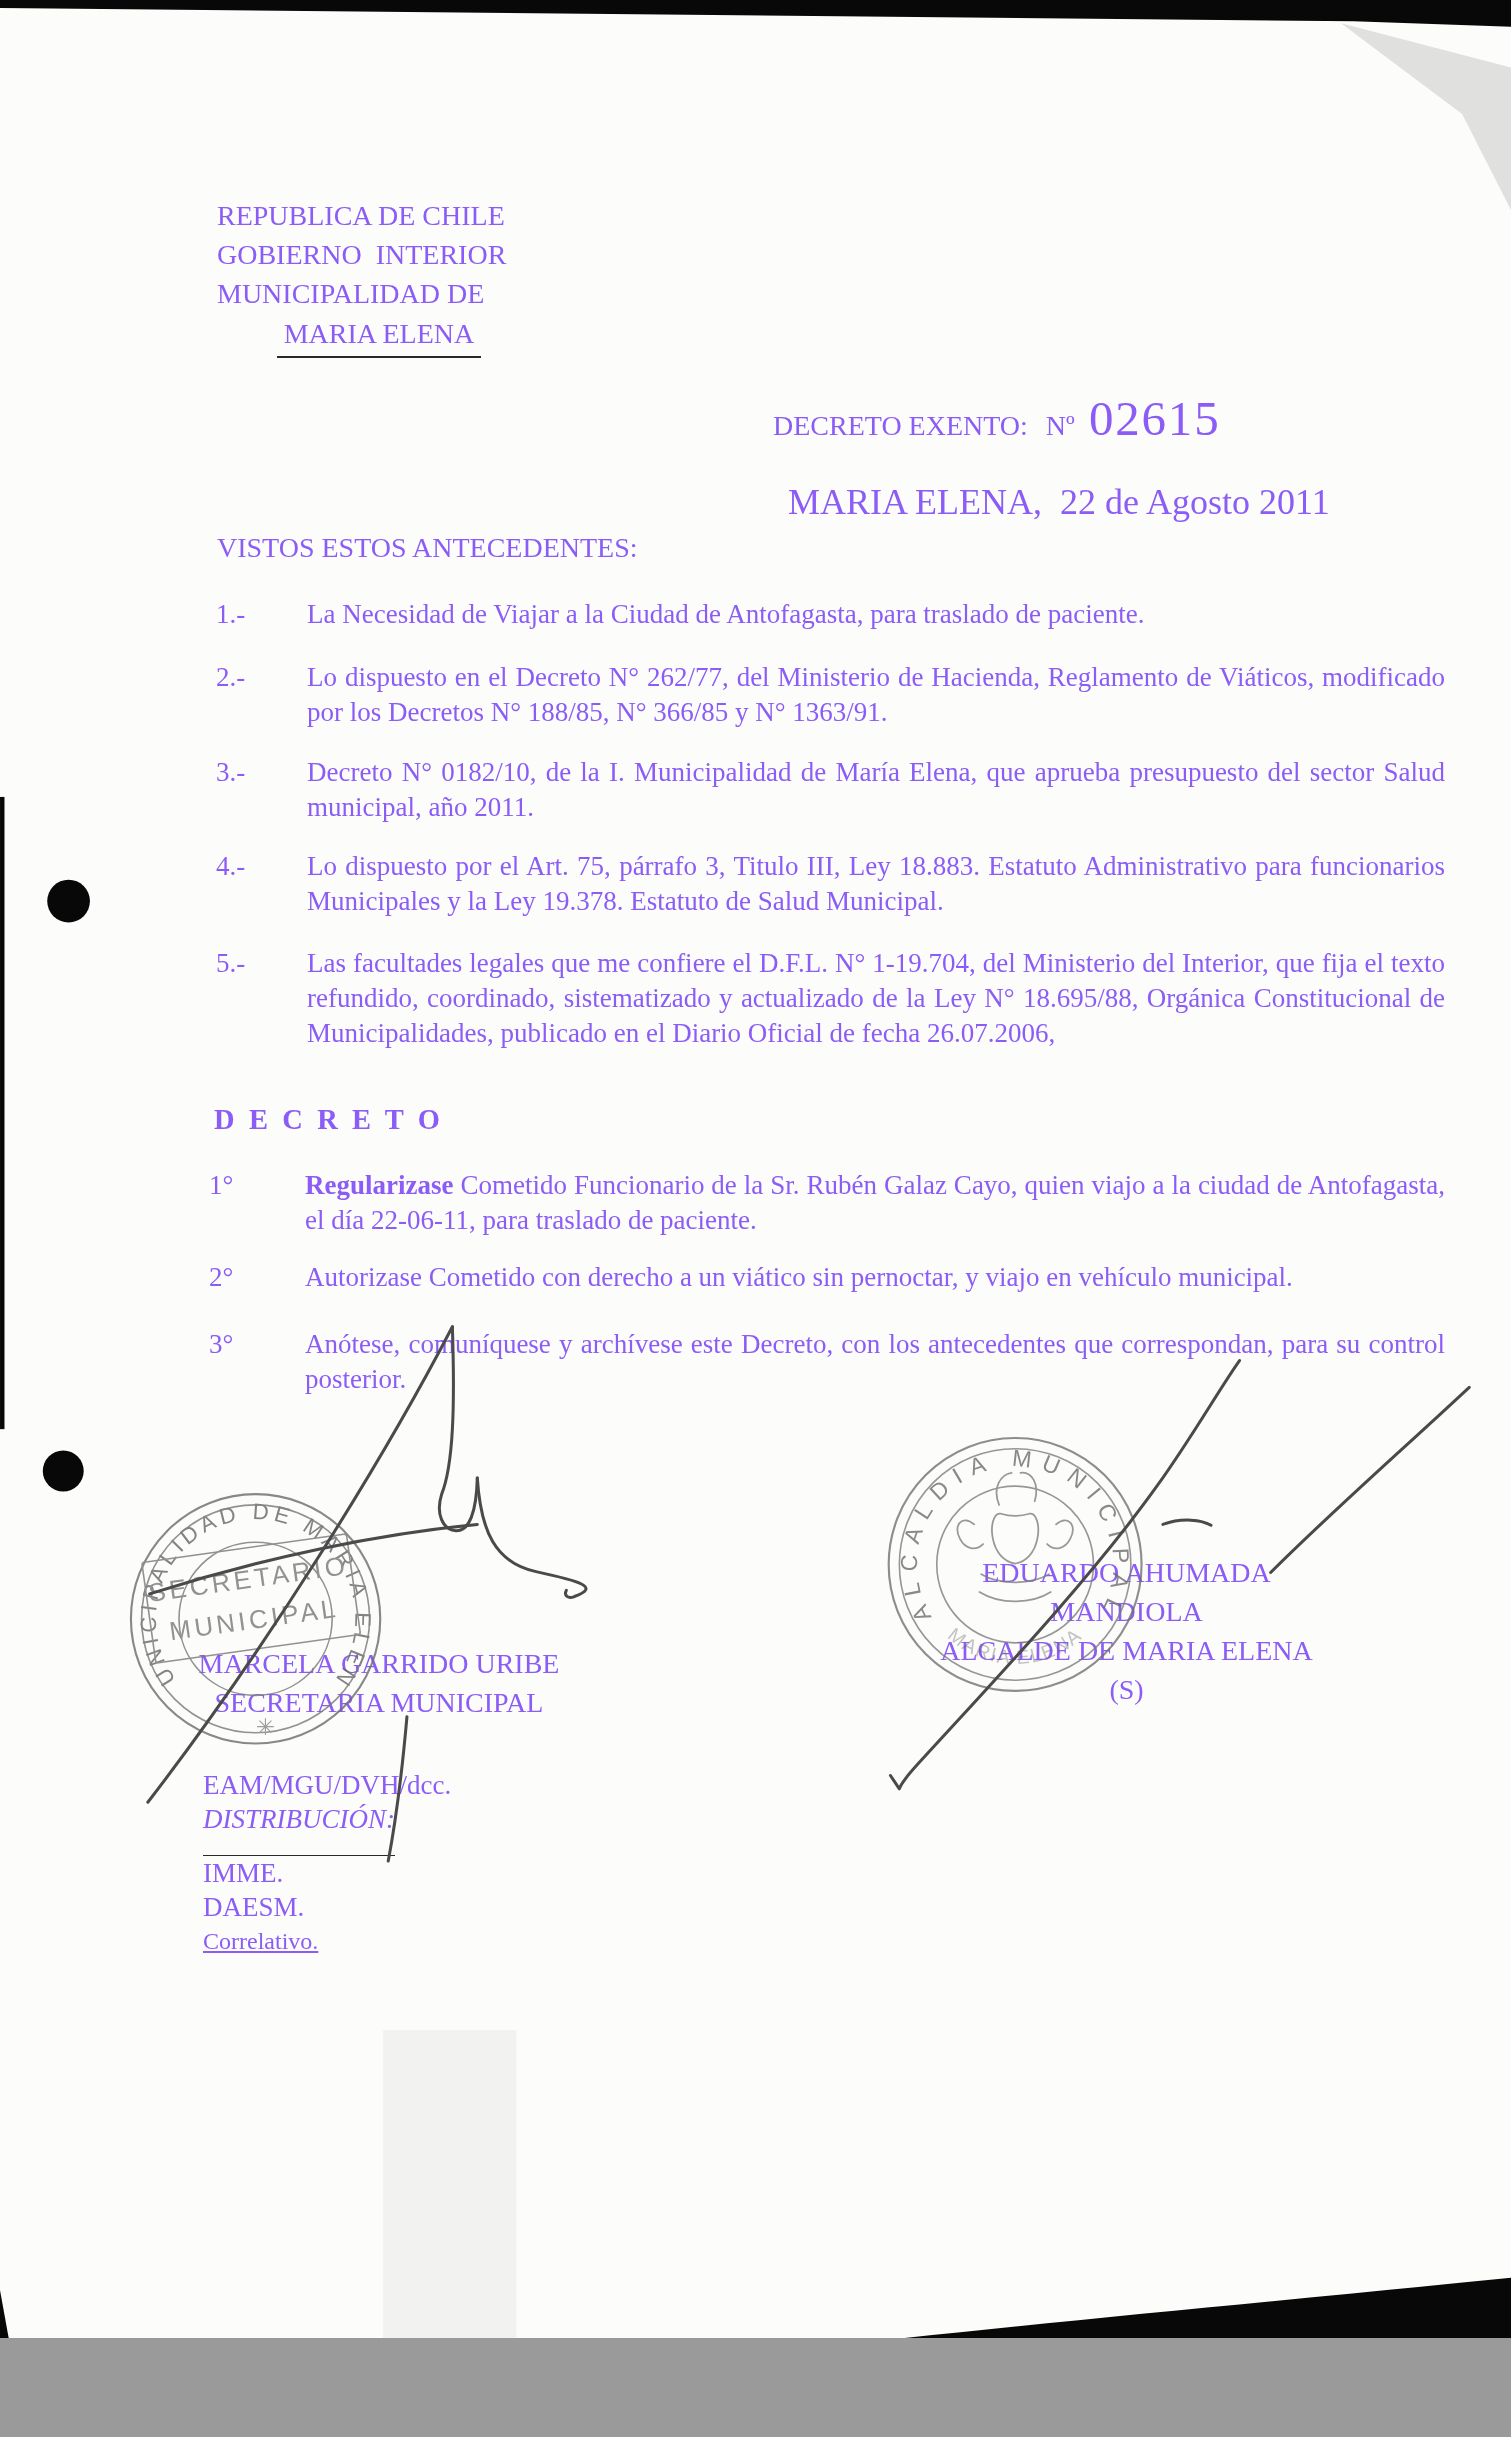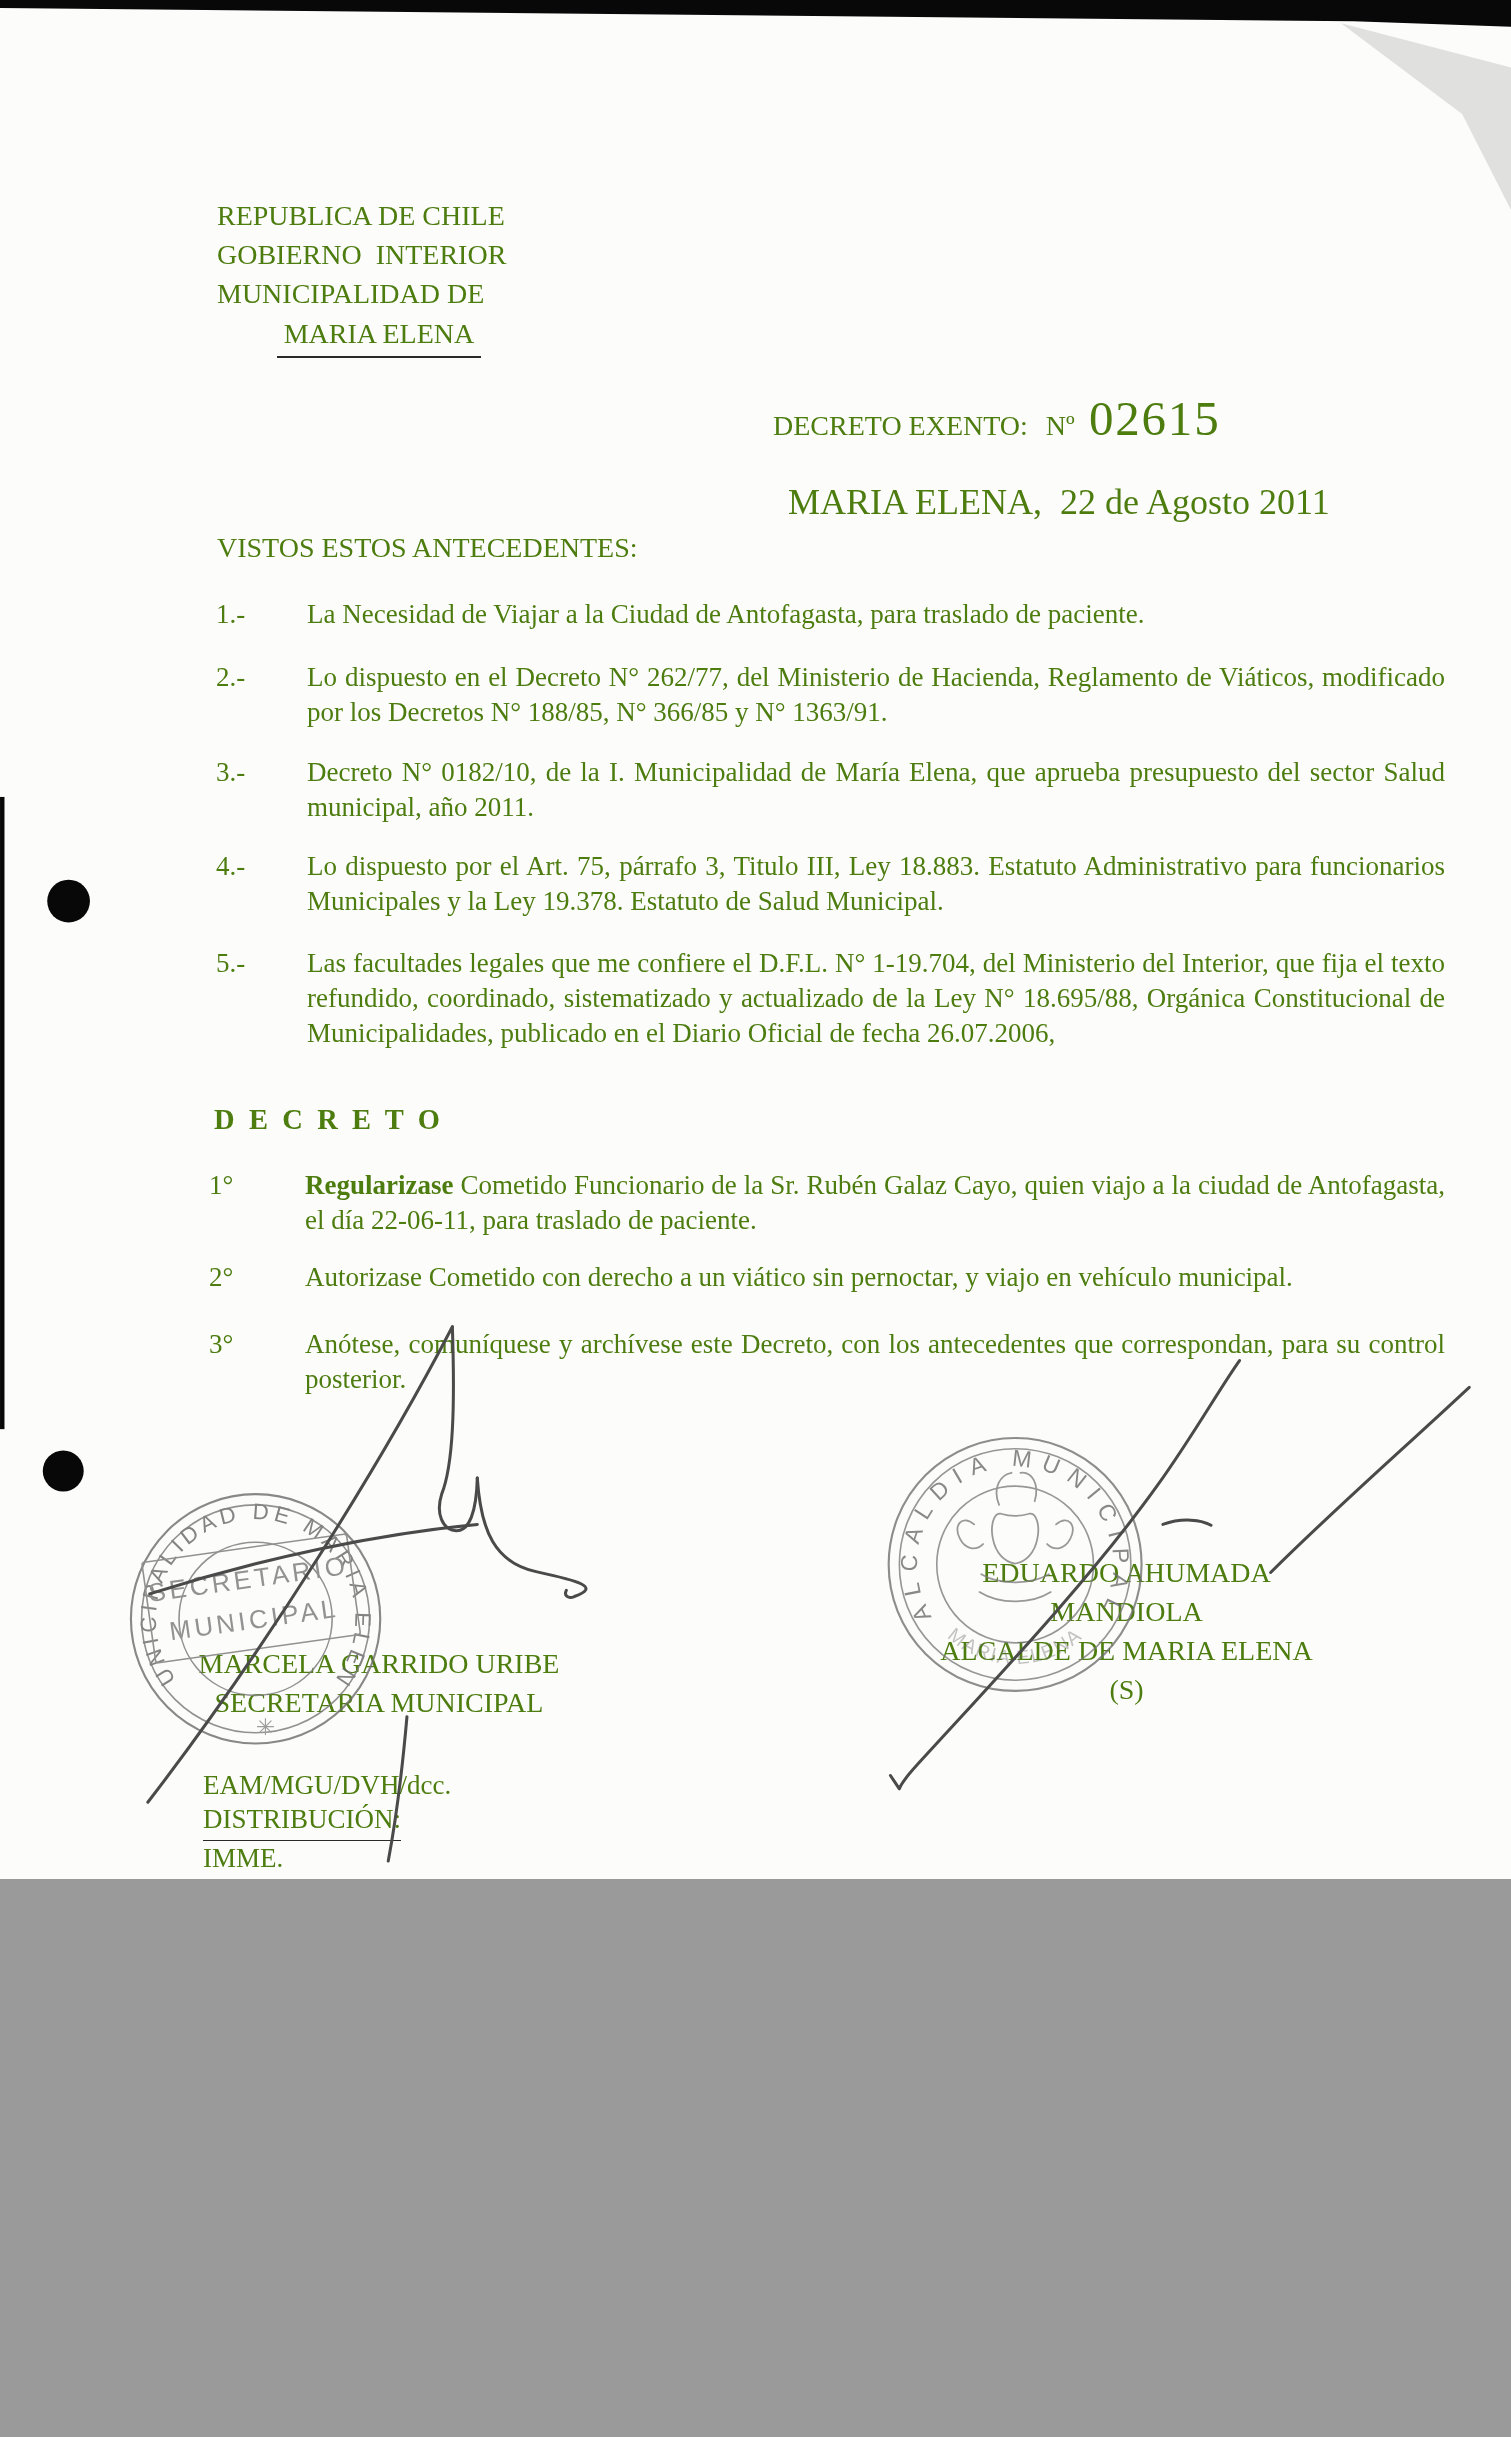--- a/index.html
+++ b/index.html
@@ -1,18 +1,18 @@
 <!DOCTYPE html>
 <html style="font-size:14.2px"><head>
 <meta charset="utf-8">
 <style>
   html,body{margin:0;padding:0;background:#9a9a9a;}
   .page{
-    position:relative;width:1512px;height:1879px;background:#fcfcfb;
-    overflow:hidden;font-family:"Liberation Serif",serif;color:#4d7c0f;
+    position:relative;width:1512px;height:2338px;background:#fcfcfb;
+    overflow:hidden;font-family:"Liberation Serif",serif;color:#8b5cf6;
   }
   .abs{position:absolute;}
   
   .letterhead{left:217px;top:196px;width:324px;font-size:28px;line-height:39px;}
   .hline{white-space:pre-wrap;}
   .commune-wrap{text-align:center;margin-top:0.9px;}
   .commune{display:inline-block;border-bottom:2.7px solid #2a2a2a;padding:0 7.1px 2.7px 7.1px;}
   
   .decree-line{left:752px;top:394px;display:flex;align-items:baseline;font-size:28px;margin-left:21px;}
   .decree-no-label{margin-left:18px;}
@@ -27,21 +27,21 @@
   .res-item{left:209px;width:1236px;}
   .res-text{margin-left:96px;text-align:justify;font-family:Liberation Serif, serif;}
   .lead{font-weight:bold;}
   .decreto-heading{left:214px;top:1104px;font-size:28.5px;font-weight:600;letter-spacing:3.6px;white-space:pre-wrap;}
   
   .sig-name-block{text-align:center;font-size:28px;line-height:39px;}
   .sig-left{left:183px;top:1644px;width:392px;}
   .sig-right{left:926px;top:1553px;width:401px;}
   
   .footer{left:203px;top:1768px;font-size:27px;line-height:34px;}
-  .dist-label{display:inline-block;border-bottom:1.8px solid #2a2a2a;padding-bottom:4px;}
+  .dist-label{display:inline-block;border-bottom:1.8px solid #2a2a2a;padding-bottom:19px;font-style:italic;}
   .correlativo{font-size:24px;text-decoration:underline;}
   
   .overlay{position:absolute;left:0;top:0;z-index:6;pointer-events:none;}
   .stamp-stroke{fill:none;stroke:#6f6f6f;stroke-width:2.4px;}
   .stamp-thin{fill:none;stroke:#7a7a7a;stroke-width:1.8px;}
   .ring-text{font-family:"Liberation Sans",sans-serif;fill:#696969;}
   .stamp-box-text{font-family:"Liberation Sans",sans-serif;fill:#7b7b7b;letter-spacing:4px;}
   .sig{fill:none;stroke:#4a4a4a;stroke-width:3.4px;stroke-linecap:round;stroke-linejoin:round;}
   .emb{fill:none;stroke:#7d7d7d;stroke-width:2px;stroke-linecap:round;}
   .scan-black{fill:#080808;}

